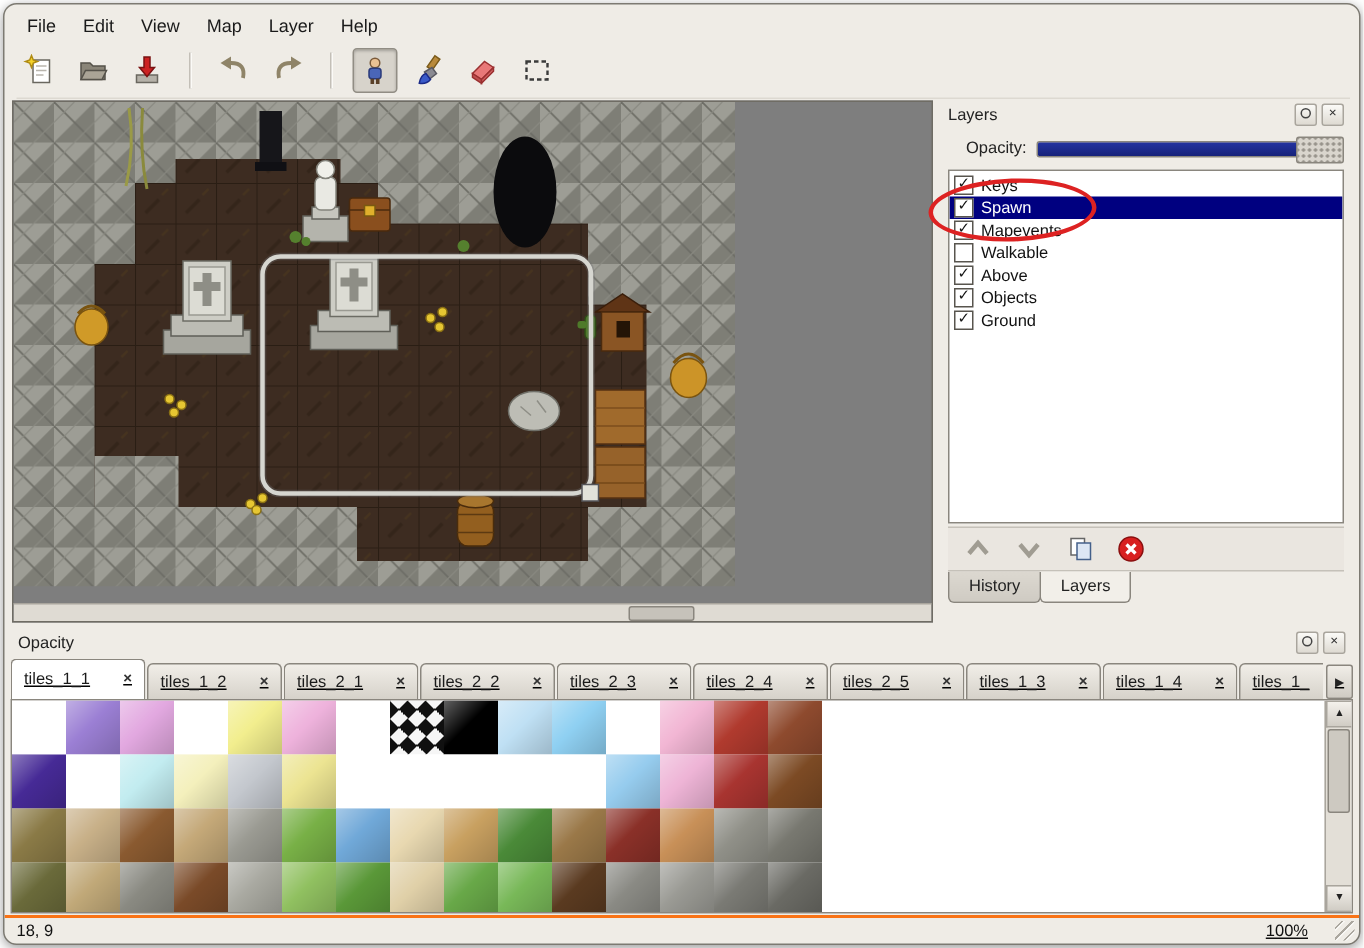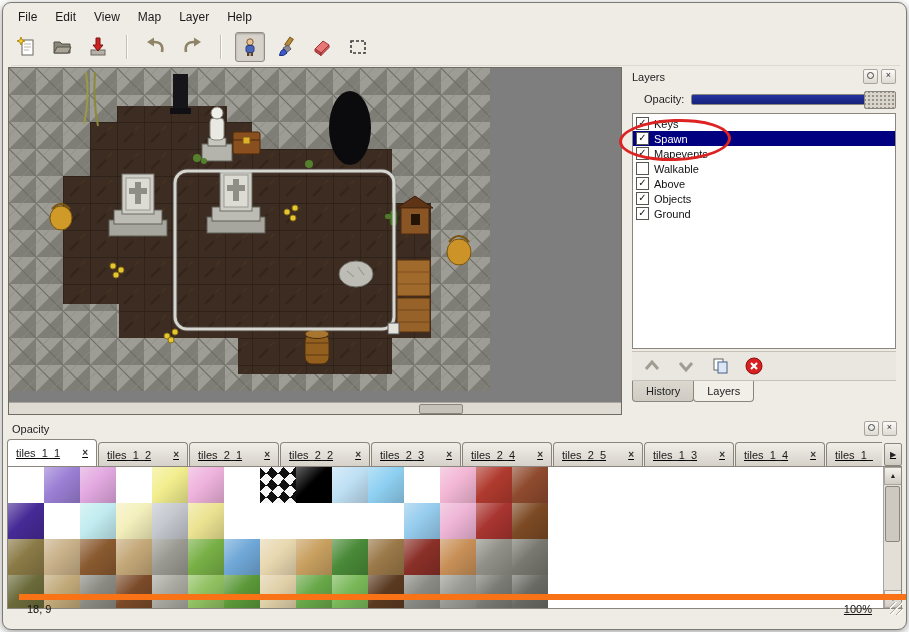--- a/index.html
+++ b/index.html
@@ -70,22 +70,22 @@
   .tile:not(.blank):not(.checker)::after{content:"";position:absolute;inset:0;pointer-events:none;
         background:linear-gradient(135deg,rgba(255,255,255,.38),rgba(255,255,255,0) 45%,rgba(0,0,0,.18));}
   .tile.checker{background:repeating-conic-gradient(from 45deg,#101010 0% 25%,#f6f6f6 0% 50%);background-size:12px 12px;}
   .vscroll{position:absolute;right:0;top:0;bottom:0;width:17px;background:#e3dfd7;border-left:1px solid #a9a59d;
            display:flex;flex-direction:column;}
   .varrow{height:16px;font-size:7px;text-align:center;line-height:16px;color:#222;
           background:linear-gradient(#f4f1ec,#d0ccc4);border:1px solid #a9a59d;border-right:none;}
   .varrow.down{margin-top:auto;}
   .vthumb{height:54px;margin:1px;background:#cdc9c1;border:1px solid #8a867e;border-radius:2px;}
   
-  .statusbar{position:absolute;left:0;right:0;bottom:12px;height:17px;display:flex;align-items:center;
-             padding:0 8px;font-size:11px;color:#111;border-top:6px solid #f97316;margin-left:16px;}
+  .statusbar{position:absolute;left:0;right:0;bottom:0;height:17px;display:flex;align-items:center;
+             padding:0 8px;font-size:11px;color:#111;border-top:2px solid #f97316;}
   .zoom{margin-left:auto;padding-right:26px;text-decoration:underline;}
   .grip{position:absolute;right:3px;bottom:2px;width:13px;height:13px;
         background:repeating-linear-gradient(135deg,transparent 0 3px,#aba79f 3px 4px,#f8f7f4 4px 5px);}
 </style>
 </head>
 <body>
 
 <div class="stage">
  <div class="window">
 

